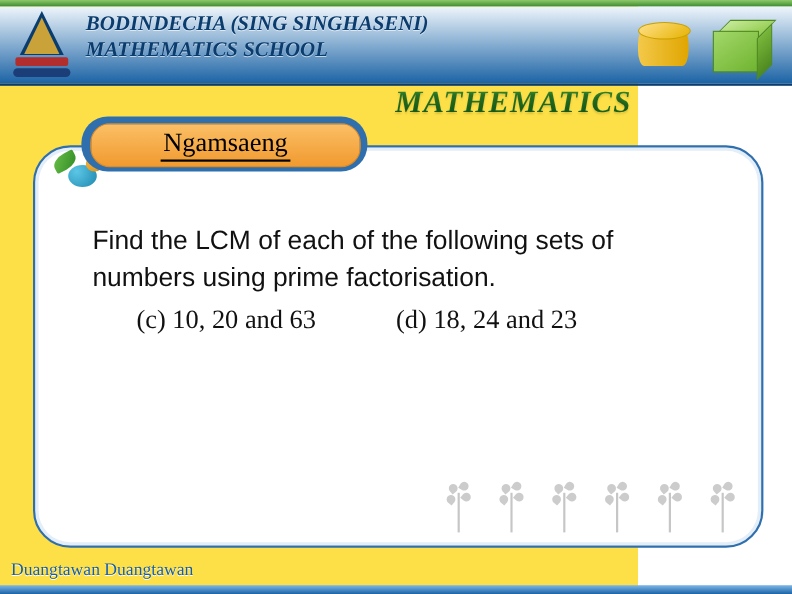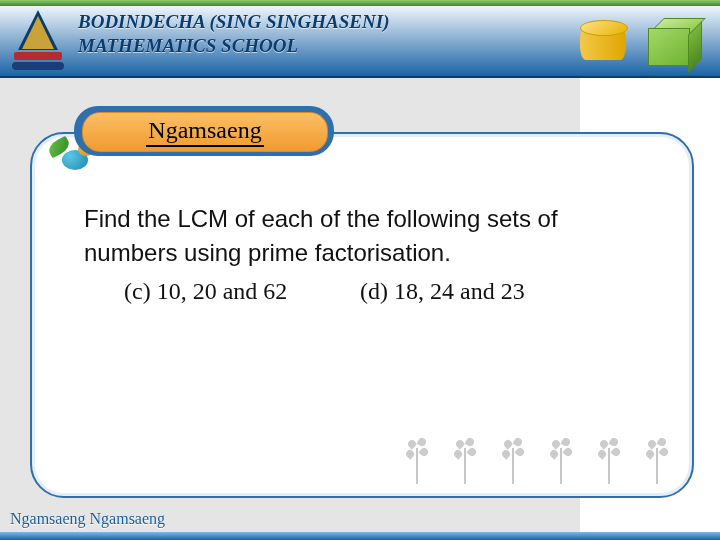--- a/index.html
+++ b/index.html
@@ -1,16 +1,16 @@
 <!DOCTYPE html>
 <html><head>
 <meta charset="utf-8">
 <style>
   html,body{margin:0;padding:0;width:720px;height:540px;font-family:Georgia,'Times New Roman',serif;background:#fff;overflow:hidden}
-  .slide{position:relative;width:580px;height:540px;background:#e5e5e5}
+  .slide{position:relative;width:580px;height:540px;background:#fde047}
   
   .header{position:absolute;left:0;top:0;width:720px;height:76px}
   .header-top{position:absolute;left:0;top:0;width:720px;height:6px;background:linear-gradient(to bottom,#8fc96b 0%, #3b8a2e 100%)}
   .header-main{position:absolute;left:0;top:6px;width:720px;height:70px;background:linear-gradient(to bottom,#eef5fb 0%, #1b63a5 100%);border-bottom:2px solid #0b3c6e}
   .logo{position:absolute;left:12px;top:10px;width:52px;height:60px}
   .logo-tri{position:absolute;left:6px;top:0;width:0;height:0;border-left:20px solid transparent;border-right:20px solid transparent;border-bottom:40px solid #0b3c6e}
   .logo-tri-gold{position:absolute;left:10px;top:6px;width:0;height:0;border-left:16px solid transparent;border-right:16px solid transparent;border-bottom:33px solid #c9a23a}
   .logo-base{position:absolute;left:2px;top:42px;width:48px;height:8px;background:#b22e2e;border-radius:2px}
   .logo-ribbon{position:absolute;left:0;top:52px;width:52px;height:8px;background:#1b3e78;border-radius:4px}
   .school-title{position:absolute;left:78px;top:10px;font-family:'Times New Roman',serif;font-style:italic;font-weight:bold;color:#0b3c6e;font-size:19px;line-height:24px;text-shadow:0 1px 0 rgba(255,255,255,.6)}
@@ -74,41 +74,42 @@
           <div class="cyl-top"></div>
       </div>
       <div class="cube">
         <div class="cube-top"></div>
           <div class="cube-front"></div>
           <div class="cube-side"></div>
       </div>
     </div>
   </div>
 
+  <div class="subject">MATHEMATICS</div>
 
   <div class="card">
     <div class="bird">
       <div class="bird-leaf"></div>
         <div class="bird-body"></div>
         <div class="bird-head"></div>
     </div>
     <div class="badge-wrap">
       <div class="badge-bg"></div>
       <div class="badge">
           <span>Ngamsaeng</span>
         </div>
     </div>
 
     <div class="question">Find the LCM of each of the following sets of numbers using prime factorisation.</div>
 
     <div class="opts">
       <div class="opt-row">
       </div>
       <div class="opt-row">
-        <div class="opt-a">(c) 10, 20 and 62</div>
+        <div class="opt-a">(c) 10, 20 and 63</div>
         <div>(d) 18, 24 and 23</div>
       </div>
     </div>
 
     <div class="wheat-row">
       <div class="wheat">
           <div class="stem"></div>
           <div class="ear" style="left:8px;top:2px;transform:rotate(-40deg)"></div>
           <div class="ear" style="left:18px;top:0;transform:rotate(30deg)"></div>
           <div class="ear" style="left:6px;top:12px;transform:rotate(-50deg)"></div>
@@ -145,15 +146,15 @@
       <div class="wheat">
           <div class="stem"></div>
           <div class="ear" style="left:8px;top:2px;transform:rotate(-40deg)"></div>
           <div class="ear" style="left:18px;top:0;transform:rotate(30deg)"></div>
           <div class="ear" style="left:6px;top:12px;transform:rotate(-50deg)"></div>
           <div class="ear" style="left:20px;top:10px;transform:rotate(40deg)"></div>
         </div>
     </div>
   </div>
 
-  <div class="author">Ngamsaeng Ngamsaeng</div>
+  <div class="author">Duangtawan Duangtawan</div>
   <div class="footer-bar"></div>
 </div>
 
 </body></html>

